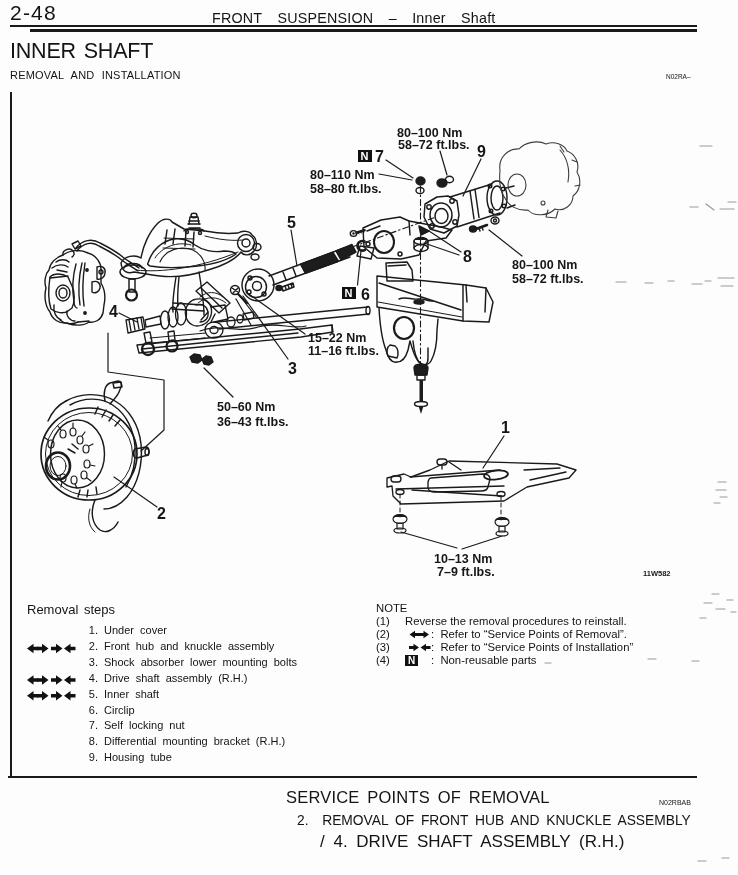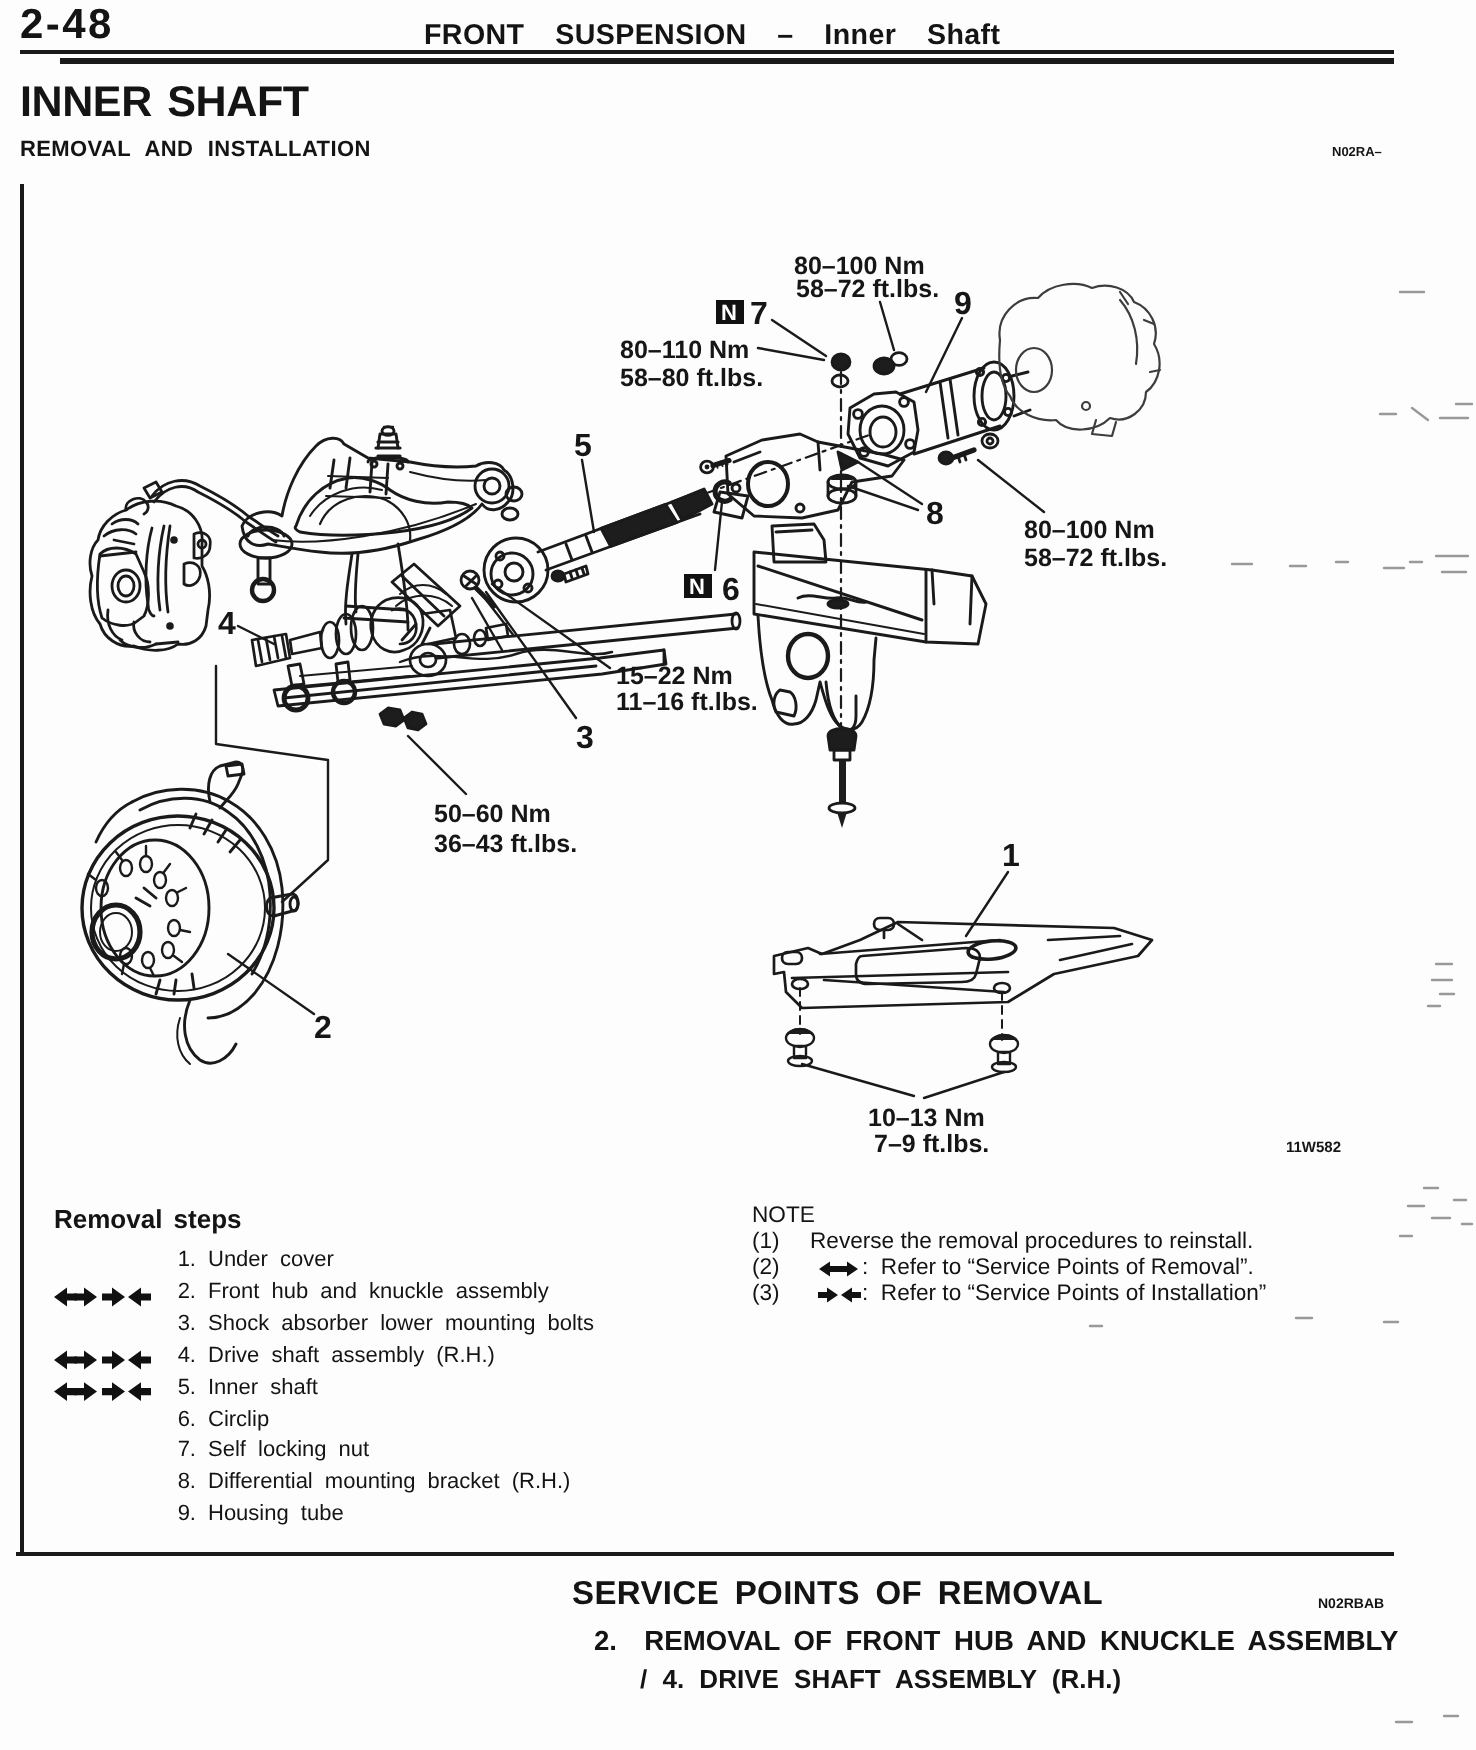--- a/index.html
+++ b/index.html
@@ -1,18 +1,18 @@
 <!DOCTYPE html>
 <html><head>
 <meta charset="utf-8">
 <style>
 html,body{margin:0;padding:0;}
 body{width:738px;height:875px;position:relative;background:#fdfdfd;font-family:"Liberation Sans",sans-serif;color:#141414;overflow:hidden;}
 .abs{position:absolute;}
-.b{font-weight:bold;}
+.b{font-weight:normal;}
 svg{position:absolute;left:0;top:0;}
 .ar{display:inline-block;width:42px;}
 .no{display:inline-block;width:19px;text-align:right;margin-right:6px;}
 </style>
 </head>
 <body>
 
 <div class="abs b" style="left:10px;top:1px;font-size:21px;letter-spacing:1.2px;">2-48</div>
 <div class="abs b" style="left:212px;top:10px;font-size:14.3px;word-spacing:3.5px;letter-spacing:0.2px;">FRONT&nbsp; SUSPENSION&nbsp; –&nbsp; Inner&nbsp; Shaft</div>
 <div class="abs" style="left:10px;top:25px;width:687px;height:2px;background:#1a1a1a;"></div>
@@ -439,19 +439,20 @@
 <div><span class="ar"></span><span class="no">7.</span>Self locking nut</div>
 <div><span class="ar"></span><span class="no">8.</span>Differential mounting bracket (R.H.)</div>
 <div><span class="ar"></span><span class="no">9.</span>Housing tube</div>
 </div>
 
 <div class="abs" style="left:376px;top:602px;font-size:11.3px;line-height:13px;white-space:nowrap;">
 <div>NOTE</div>
 <div><span style="display:inline-block;width:29px;">(1)</span>Reverse the removal procedures to reinstall.</div>
 <div><span style="display:inline-block;width:29px;">(2)</span><span style="display:inline-block;width:26px;"></span>:&nbsp;&nbsp;Refer to “Service Points of Removal”.</div>
 <div><span style="display:inline-block;width:29px;">(3)</span><span style="display:inline-block;width:26px;"></span>:&nbsp;&nbsp;Refer to “Service Points of Installation”</div>
+<div><span style="display:inline-block;width:29px;">(4)</span><span style="display:inline-block;width:26px;"><span style="background:#111;color:#fff;font-weight:bold;padding:0 3px;font-size:10px;">N</span></span>:&nbsp;&nbsp;Non-reusable parts</div>
 </div>
 
 <div class="abs b" style="left:286px;top:788px;font-size:16.5px;word-spacing:3px;letter-spacing:0.2px;">SERVICE POINTS OF REMOVAL</div>
 <div class="abs b" style="left:659px;top:799px;font-size:7px;">N02RBAB</div>
 <div class="abs b" style="left:297px;top:813px;font-size:13.8px;word-spacing:3px;text-align:center;">2.&nbsp;&nbsp;REMOVAL OF FRONT HUB AND KNUCKLE ASSEMBLY</div>
-<div class="abs b" style="left:320px;top:832px;font-size:13px;word-spacing:4px;">/ 4. DRIVE SHAFT ASSEMBLY (R.H.)</div>
+<div class="abs b" style="left:320px;top:832px;font-size:17px;word-spacing:4px;">/ 4. DRIVE SHAFT ASSEMBLY (R.H.)</div>
 <div class="abs" style="left:320px;top:891px;font-size:14px;word-spacing:3px;">Refer to P.2-40.</div>
 
 </body></html>

